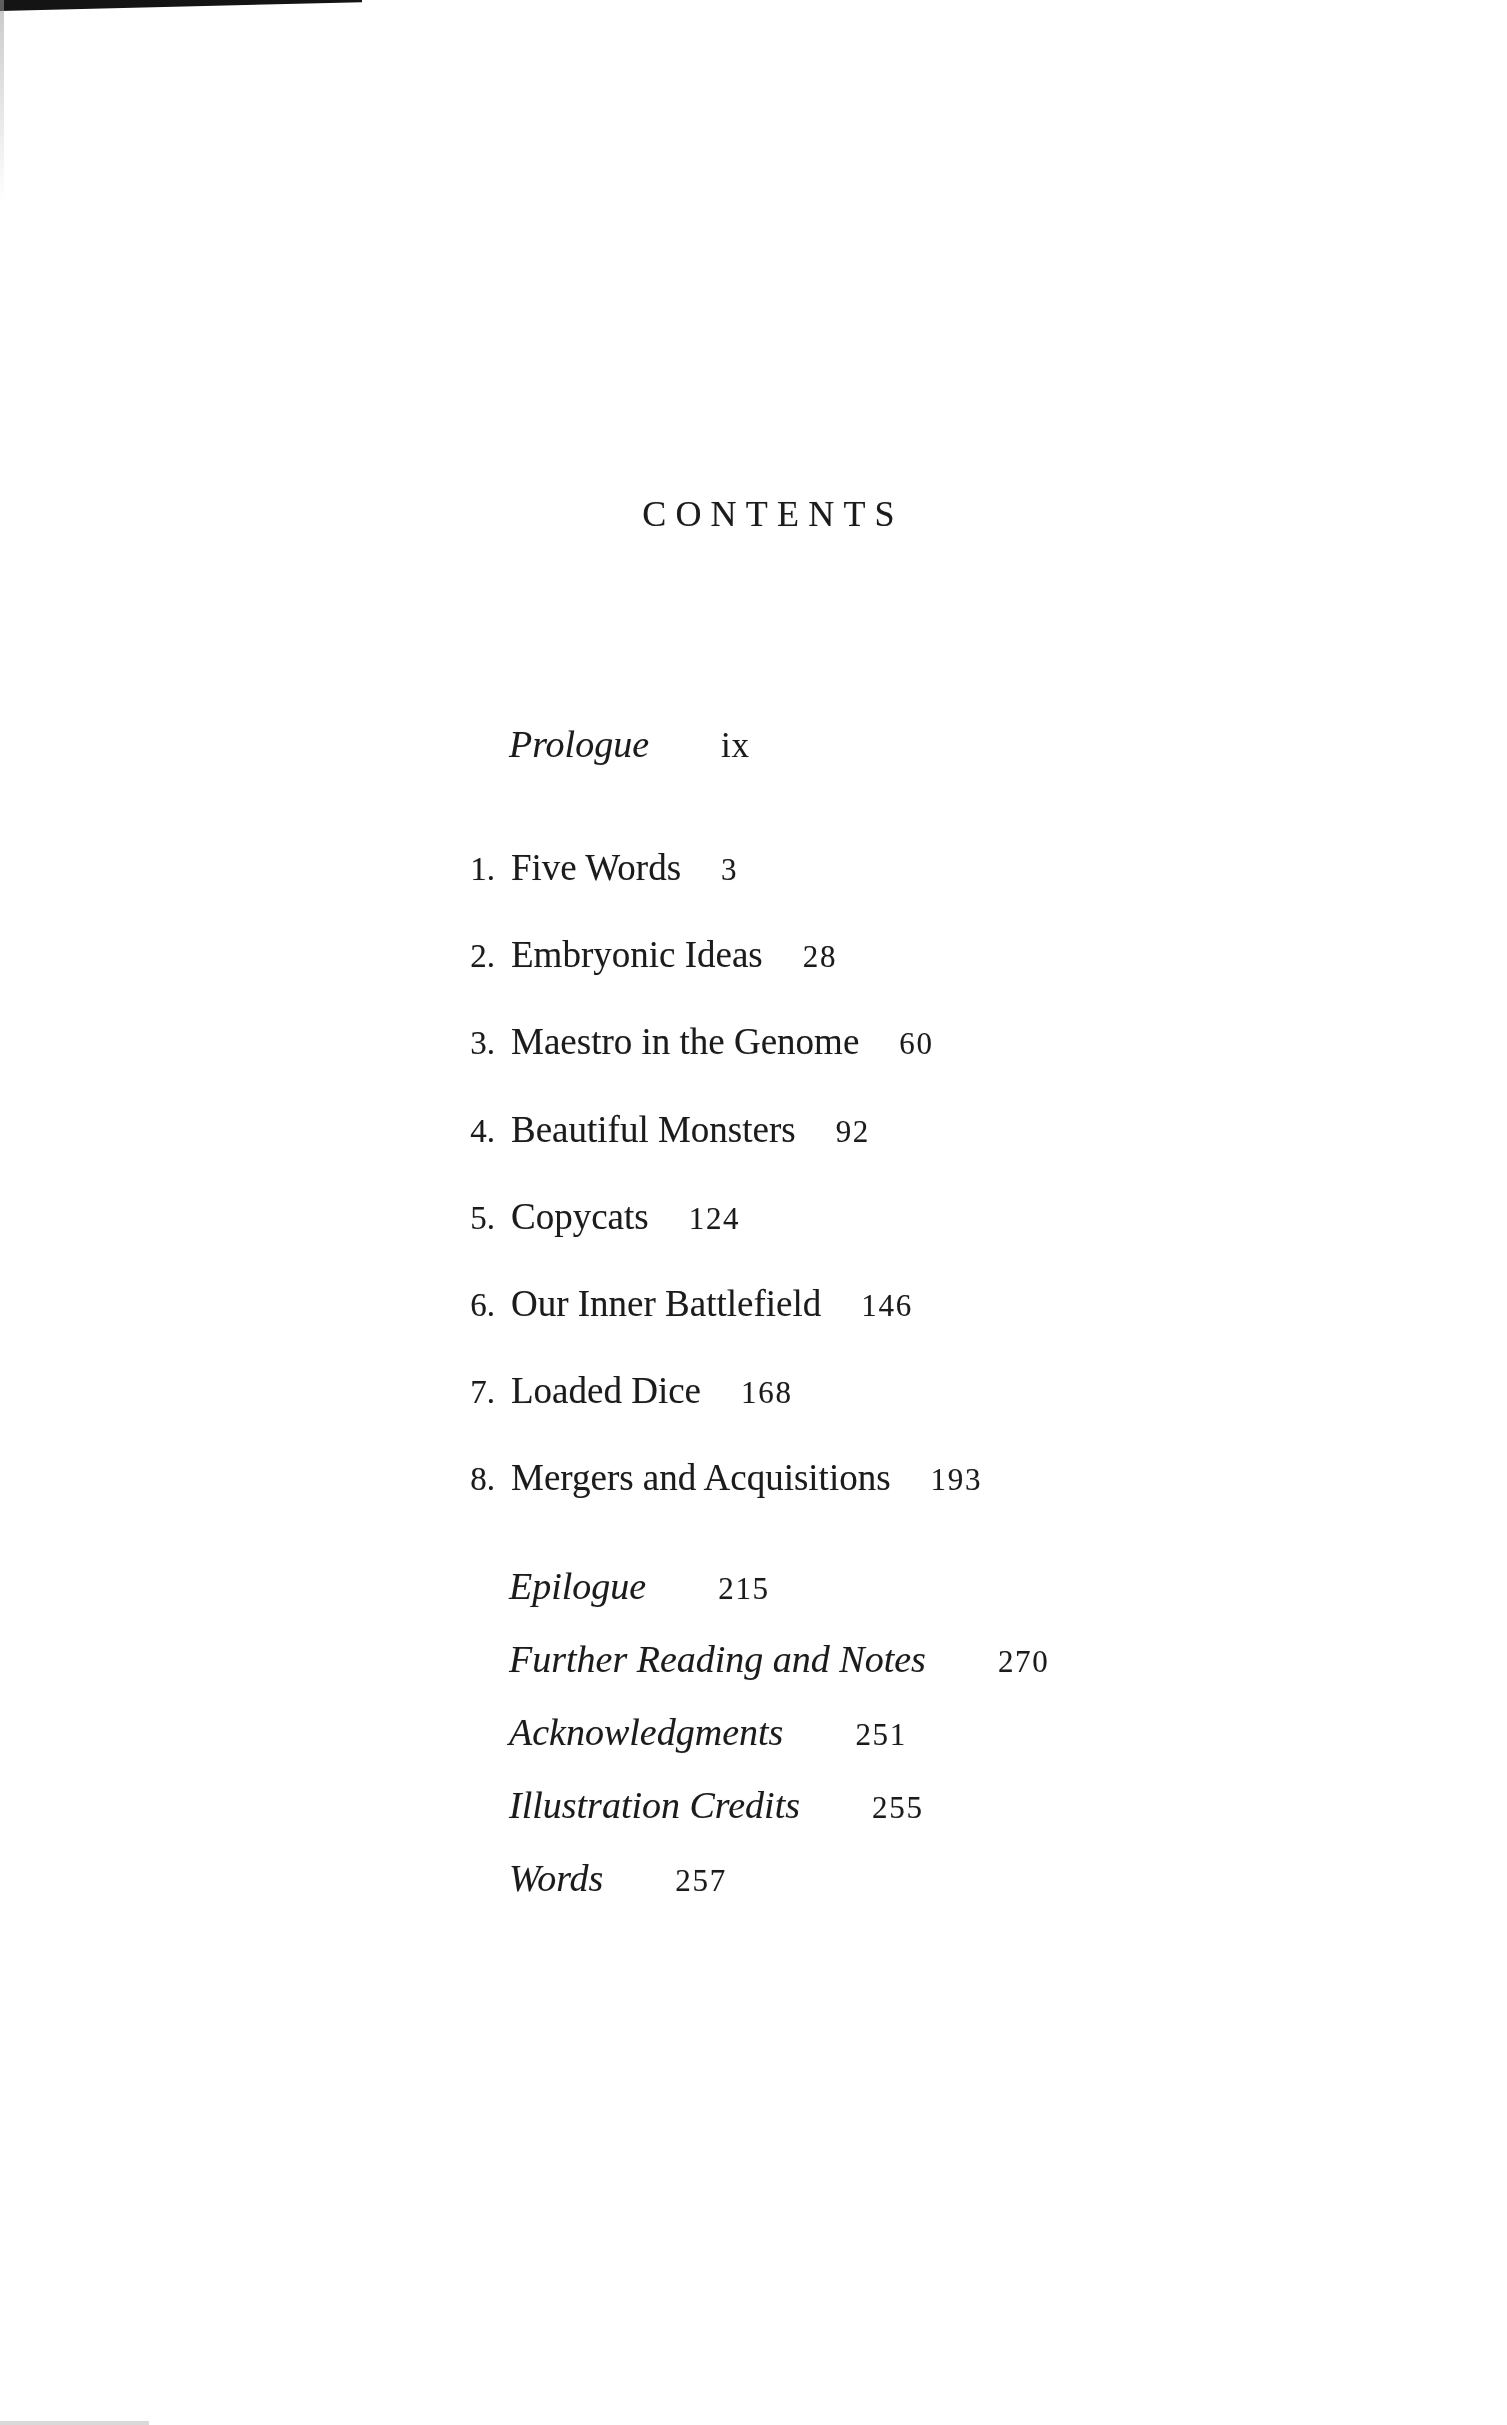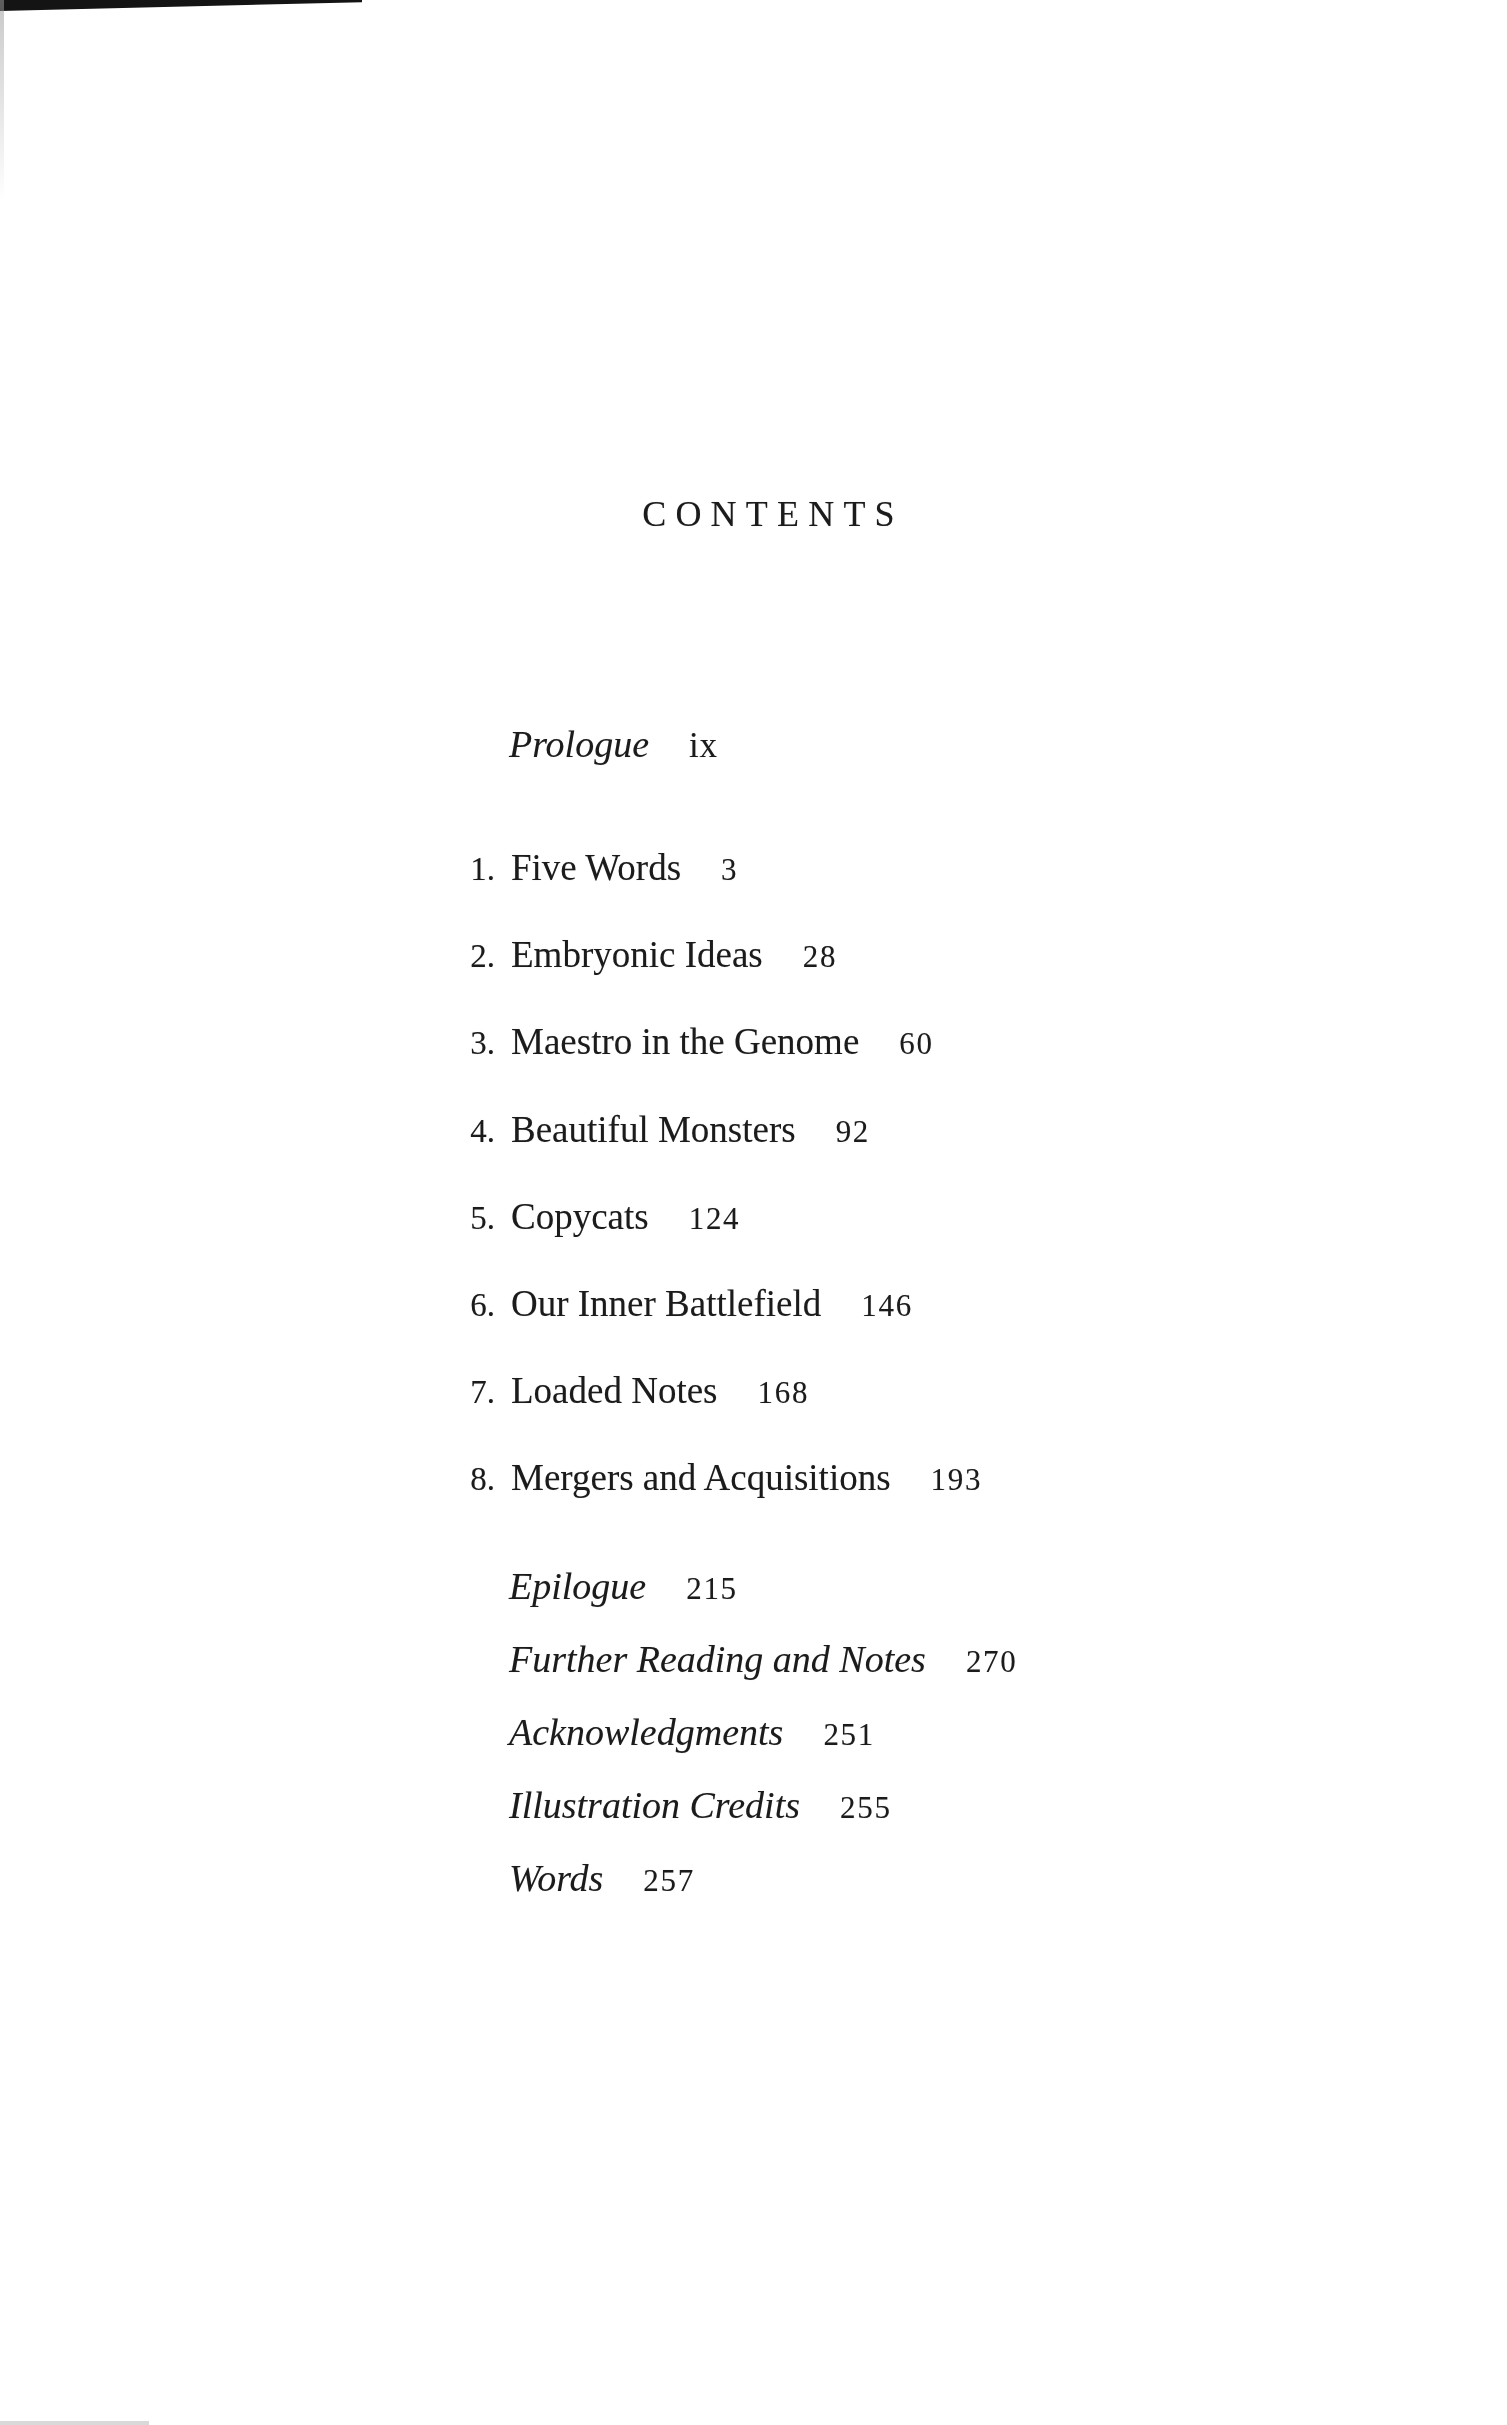--- a/index.html
+++ b/index.html
@@ -65,20 +65,21 @@
     font-size: 33px;
   }
   .chap-title {
     margin-left: 16px;
     font-size: 37px;
   }
   .row.matter {
     left: 509px;
     font-style: italic;
     font-size: 38px;
+    gap: 32px;
   }
   .pnum {
     margin-left: 40px;
     font-style: normal;
     font-size: 31px;
     letter-spacing: 1.7px;
     font-feature-settings: "onum" 1;
     text-align: right;
   }
   .pnum.roman {
@@ -127,21 +128,21 @@
     <span class="chap-title">Copycats</span>
     <span class="pnum">124</span>
   </div>
   <div class="row chapter" style="top:1285px">
     <span class="chap-num">6.</span>
     <span class="chap-title">Our Inner Battlefield</span>
     <span class="pnum">146</span>
   </div>
   <div class="row chapter" style="top:1372px">
     <span class="chap-num">7.</span>
-    <span class="chap-title">Loaded Notes</span>
+    <span class="chap-title">Loaded Dice</span>
     <span class="pnum">168</span>
   </div>
   <div class="row chapter" style="top:1459px">
     <span class="chap-num">8.</span>
     <span class="chap-title">Mergers and Acquisitions</span>
     <span class="pnum">193</span>
   </div>
 
   <div class="row matter" style="top:1567px">
     <span>Epilogue</span>

